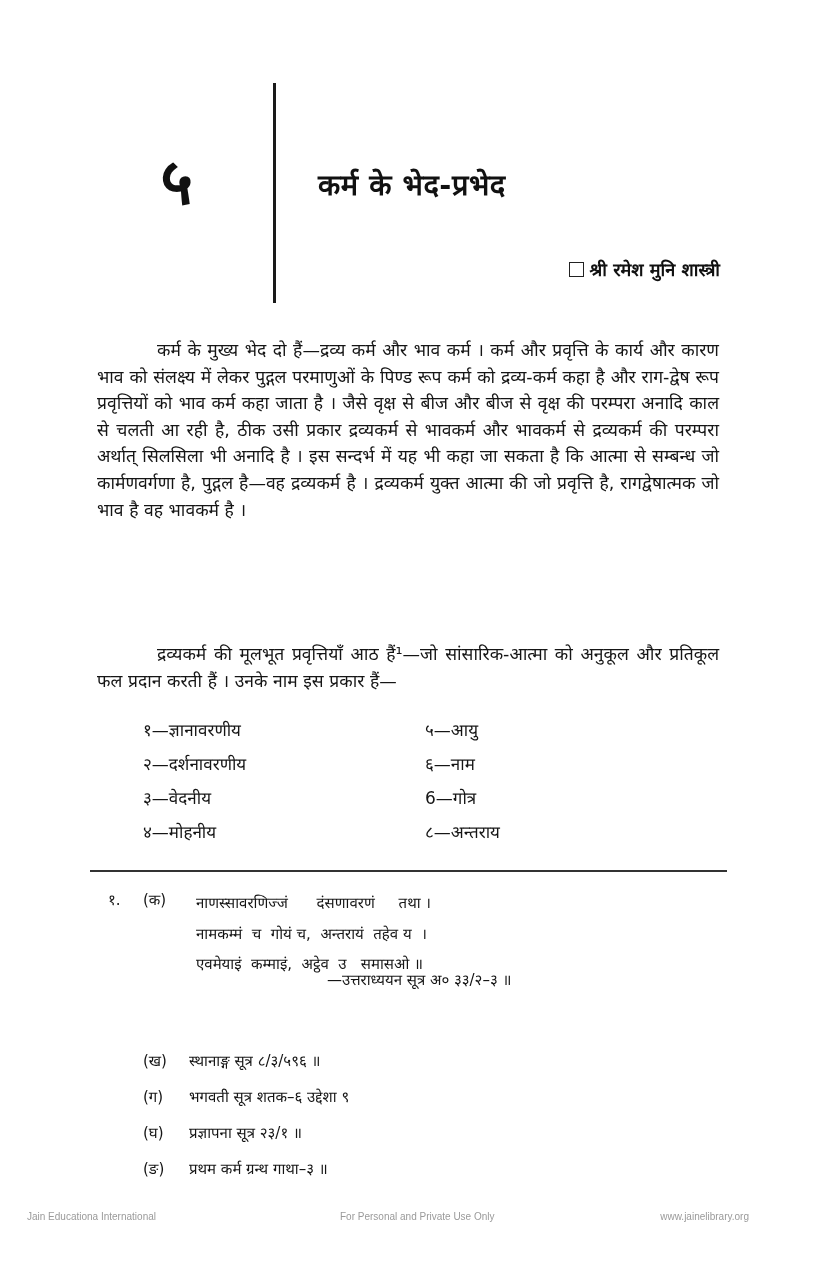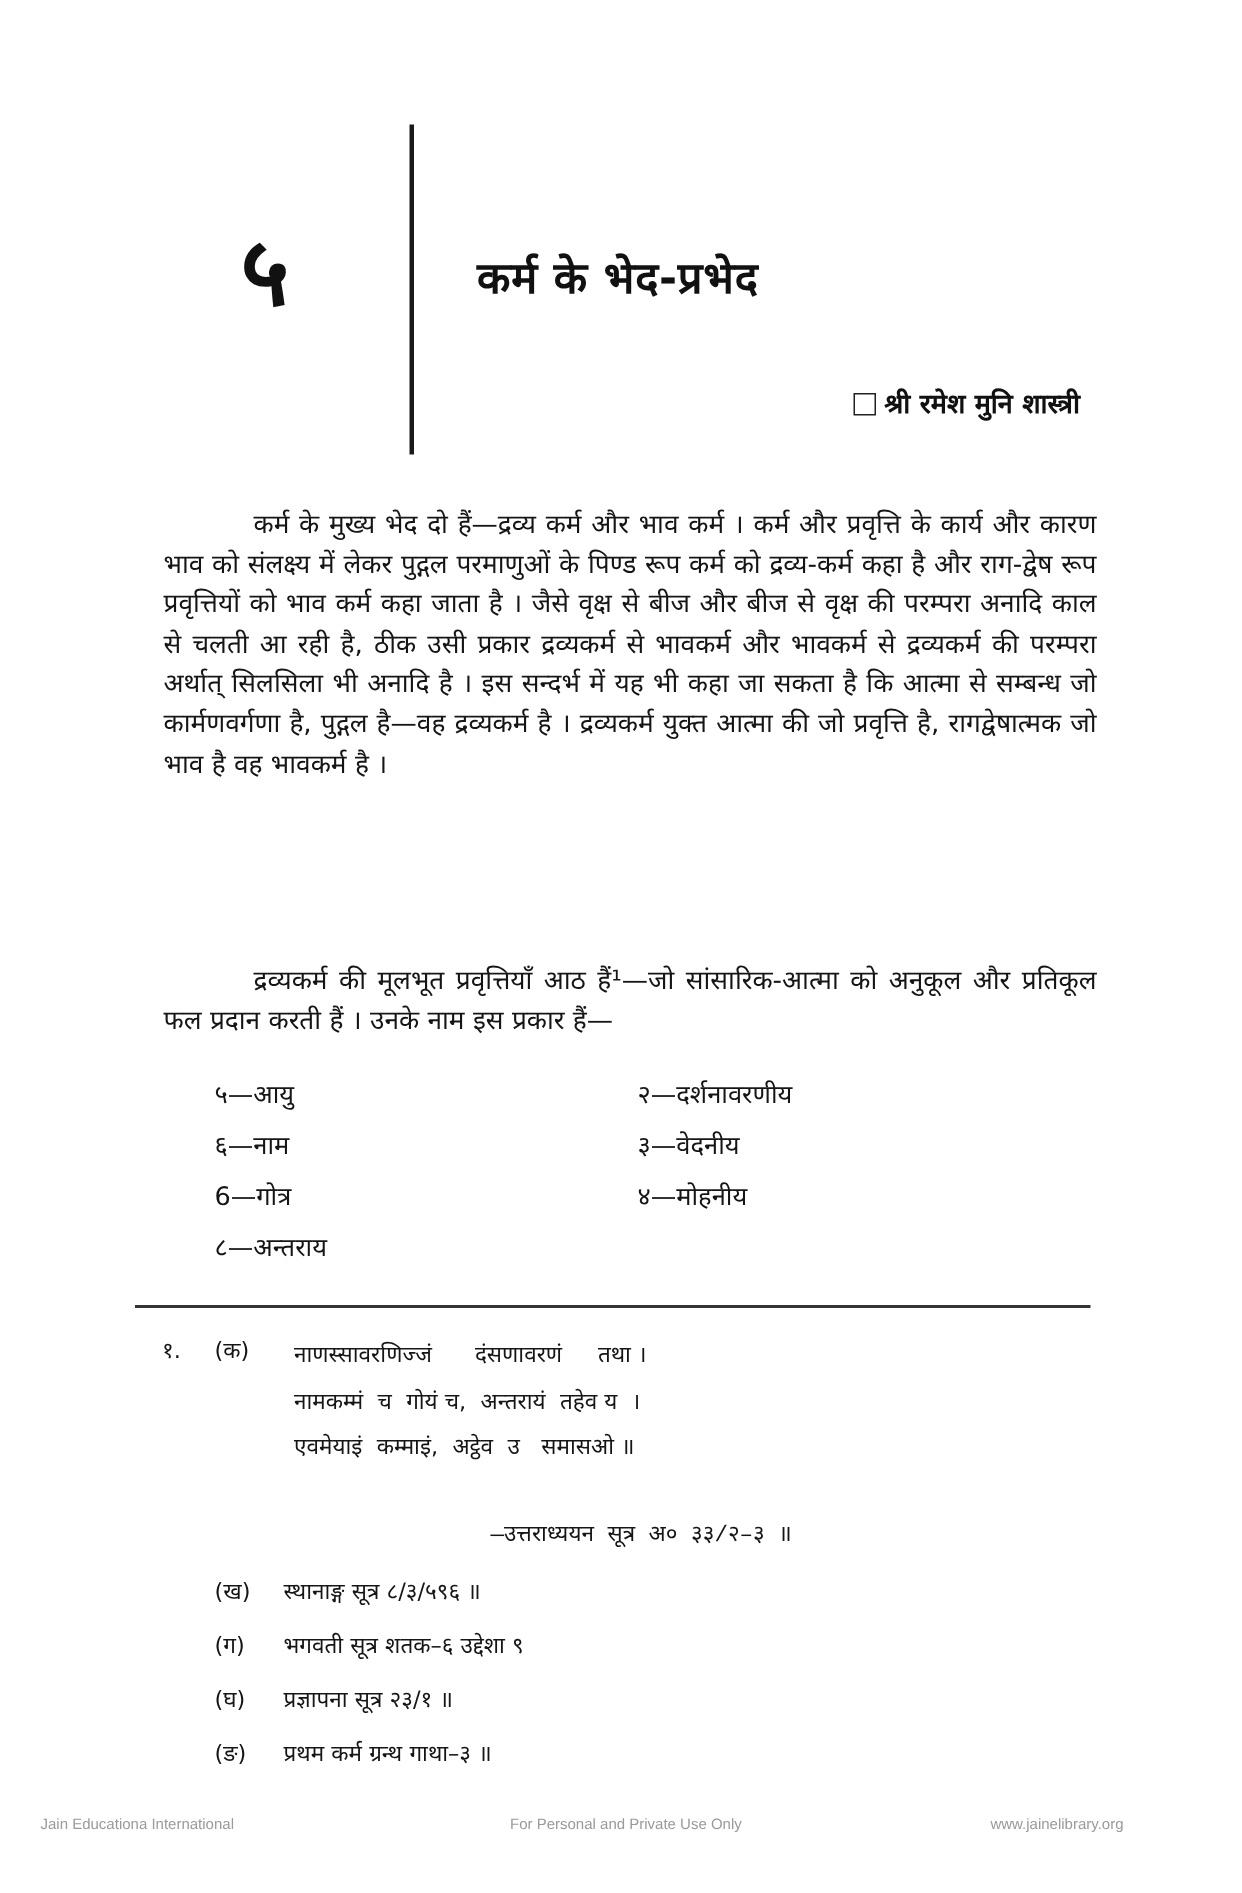--- a/index.html
+++ b/index.html
@@ -66,21 +66,20 @@
     
     .para {
       position: absolute;
       left: 97px;
       width: 622px;
       font-size: 17.5px;
       line-height: 26.6px;
       text-align: justify;
       text-indent: 60px;
       color: #151515;
-      margin-left: 12px;
     }
     .para-1 { top: 337px; }
     .para-2 { top: 641px; }
 
     
     .types-list {
       position: absolute;
       left: 143px;
       top: 717px;
       width: 420px;
@@ -117,25 +116,24 @@
       left: 196px;
       top: 888px;
       font-size: 15px;
       line-height: 30.5px;
       color: #151515;
     }
     .verse-line { white-space: pre; }
     .verse-source {
       position: absolute;
       left: 327px;
-      top: 1012px;
+      top: 968px;
       font-size: 15px;
       line-height: 24px;
       white-space: nowrap;
-      font-family: Liberation Mono, monospace;
     }
     .refs {
       position: absolute;
       left: 143px;
       top: 1043px;
       font-size: 15px;
       line-height: 24px;
     }
     .ref-row {
       display: flex;
@@ -169,20 +167,21 @@
 <h1 class="chapter-title">कर्म के भेद-प्रभेद</h1>
 <div class="author-line">
   <span class="author-box"></span>
   <span>श्री रमेश मुनि शास्त्री</span>
 </div>
 
 <p class="para para-1">कर्म के मुख्य भेद दो हैं—द्रव्य कर्म और भाव कर्म । कर्म और प्रवृत्ति के कार्य और कारण भाव को संलक्ष्य में लेकर पुद्गल परमाणुओं के पिण्ड रूप कर्म को द्रव्य-कर्म कहा है और राग-द्वेष रूप प्रवृत्तियों को भाव कर्म कहा जाता है । जैसे वृक्ष से बीज और बीज से वृक्ष की परम्परा अनादि काल से चलती आ रही है, ठीक उसी प्रकार द्रव्यकर्म से भावकर्म और भावकर्म से द्रव्यकर्म की परम्परा अर्थात् सिलसिला भी अनादि है । इस सन्दर्भ में यह भी कहा जा सकता है कि आत्मा से सम्बन्ध जो कार्मणवर्गणा है, पुद्गल है—वह द्रव्यकर्म है । द्रव्यकर्म युक्त आत्मा की जो प्रवृत्ति है, रागद्वेषात्मक जो भाव है वह भावकर्म है ।</p>
 <p class="para para-2">द्रव्यकर्म की मूलभूत प्रवृत्तियाँ आठ हैं¹—जो सांसारिक-आत्मा को अनुकूल और प्रतिकूल फल प्रदान करती हैं । उनके नाम इस प्रकार हैं—</p>
 
 <div class="types-list">
+  <span>१—ज्ञानावरणीय</span>
   <span>५—आयु</span>
   <span>२—दर्शनावरणीय</span>
   <span>६—नाम</span>
   <span>३—वेदनीय</span>
   <span>6—गोत्र</span>
   <span>४—मोहनीय</span>
   <span>८—अन्तराय</span>
 </div>
 
 <div class="footnote-rule"></div>

